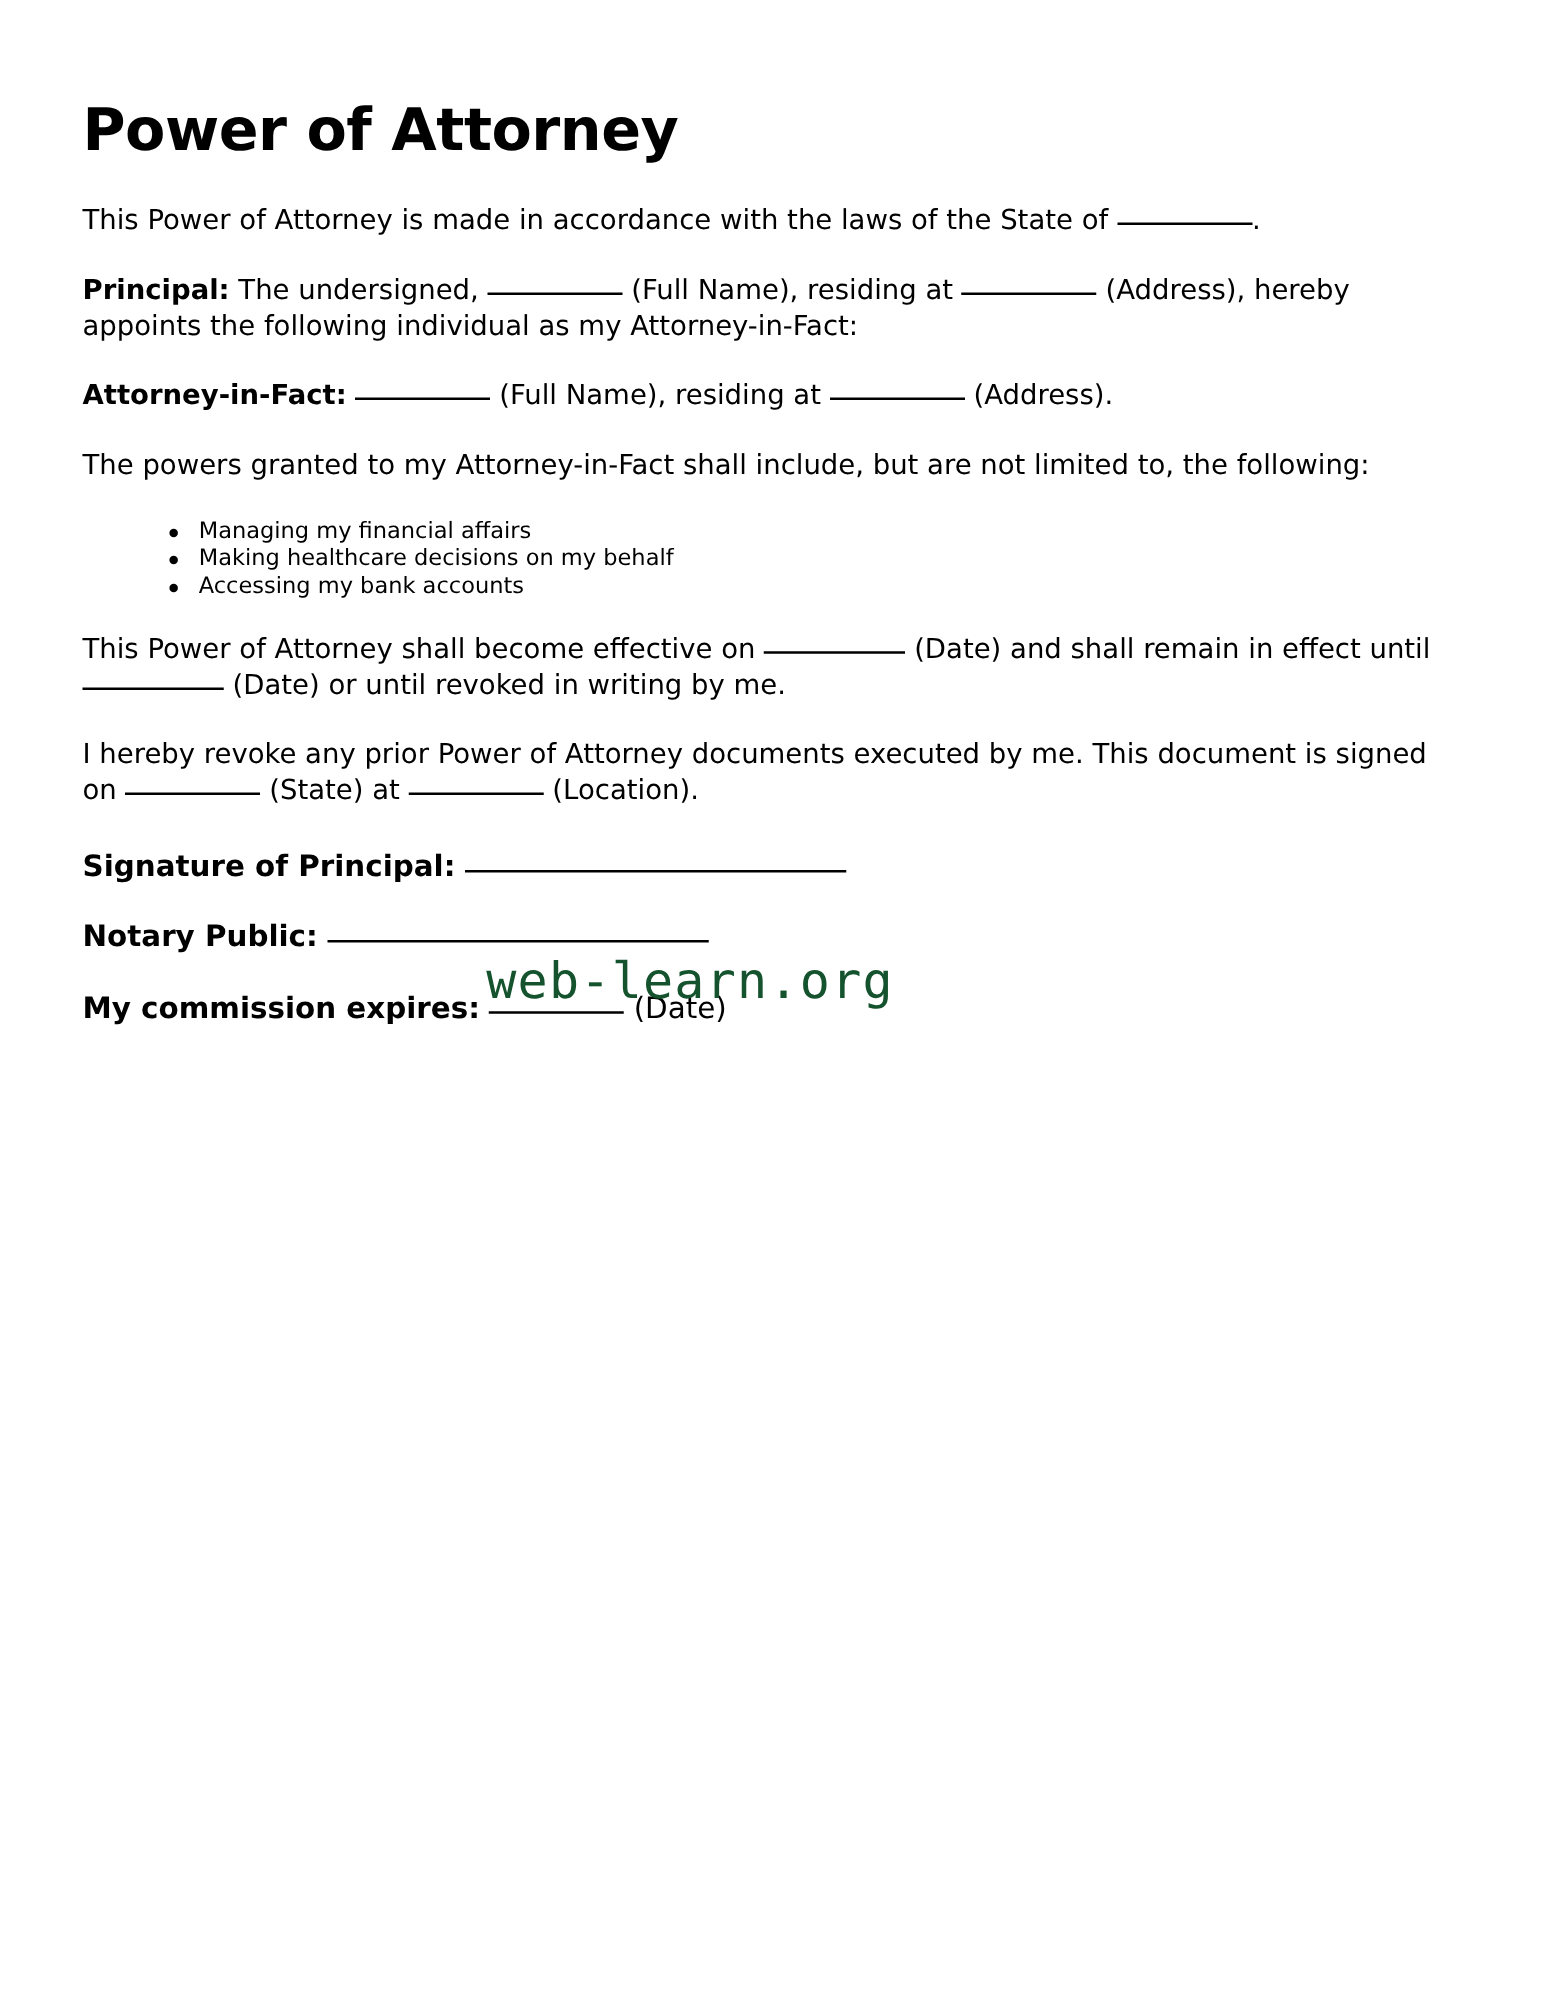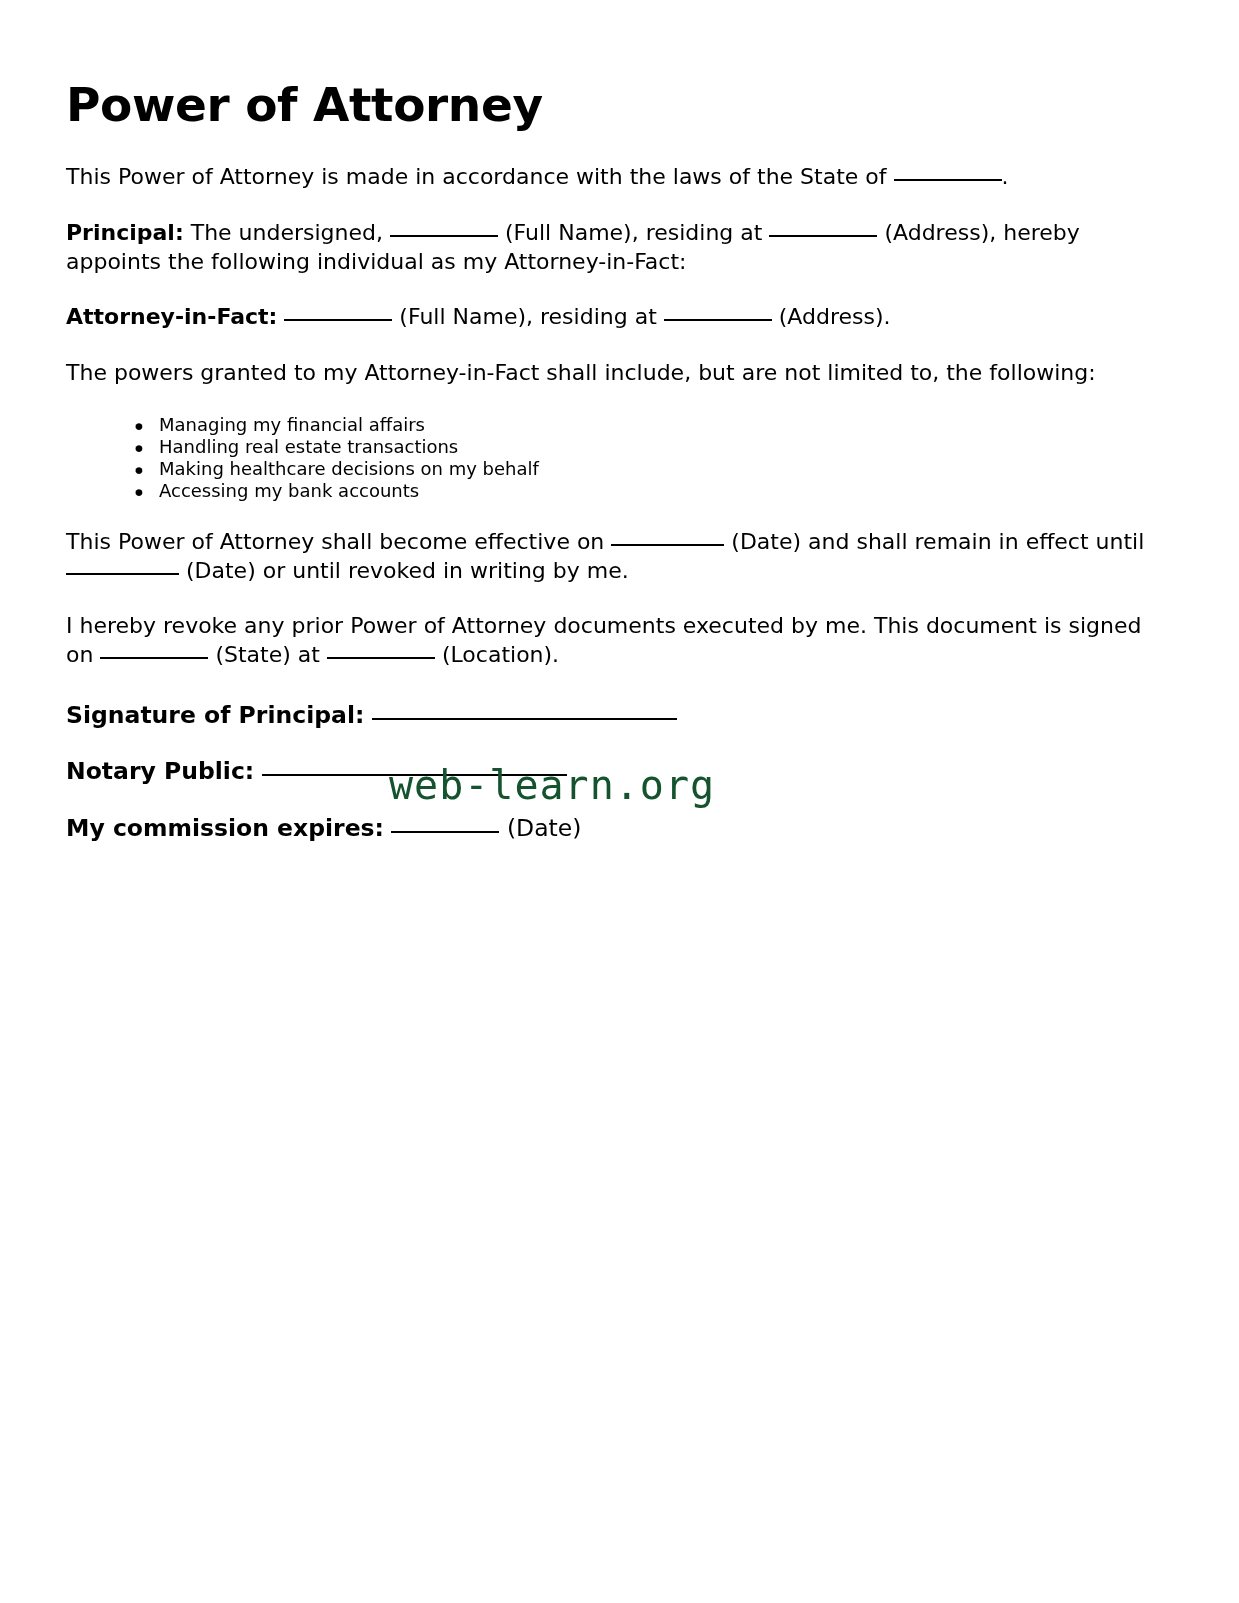--- a/index.html
+++ b/index.html
@@ -107,21 +107,20 @@
   </p>
 
   <p class="para">
     <b>Attorney-in-Fact:</b><span> </span><span class="blank sm"></span><span> (Full Name), residing at </span><span class="blank sm"></span><span> (Address).</span>
   </p>
 
   <p class="para">The powers granted to my Attorney-in-Fact shall include, but are not limited to, the following:</p>
 
   <ul class="powers">
     <li>Managing my financial affairs</li>
-    <li>Handling real estate transactions</li>
     <li>Making healthcare decisions on my behalf</li>
     <li>Accessing my bank accounts</li>
   </ul>
 
   <p class="para">
     <span>This Power of Attorney shall become effective on </span><span class="blank md"></span><span> (Date) and shall remain in effect until </span><span class="blank md"></span><span> (Date) or until revoked in writing by me.</span>
   </p>
 
   <p class="para">
     <span>I hereby revoke any prior Power of Attorney documents executed by me. This document is signed on </span><span class="blank sm"></span><span> (State) at </span><span class="blank sm"></span><span> (Location).</span>

